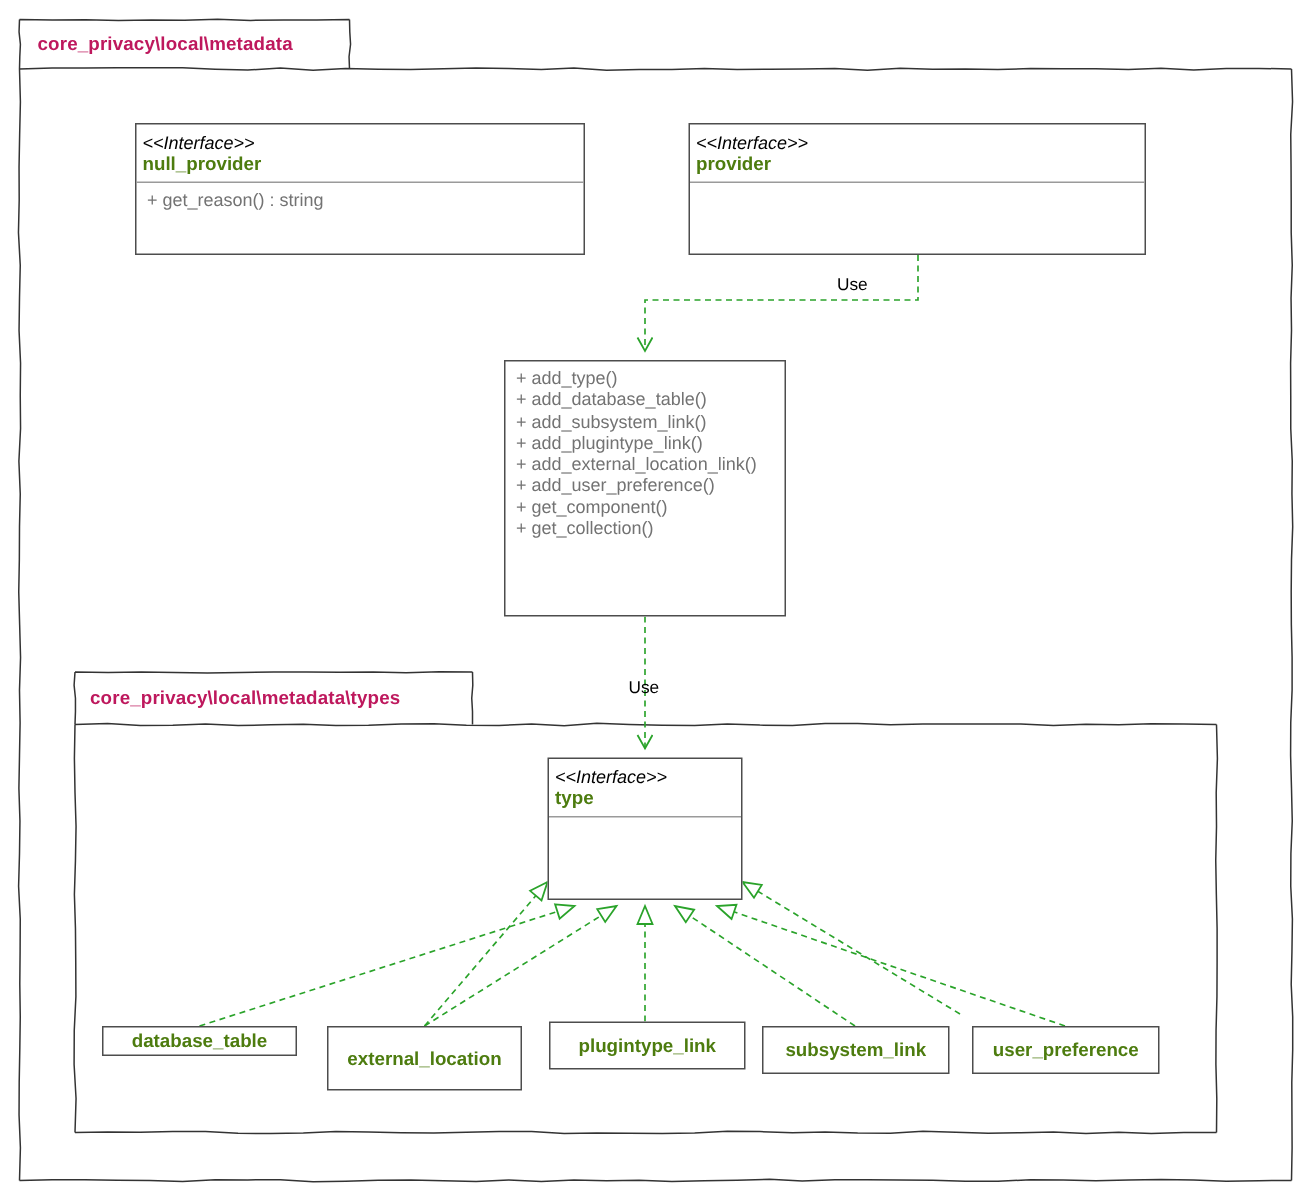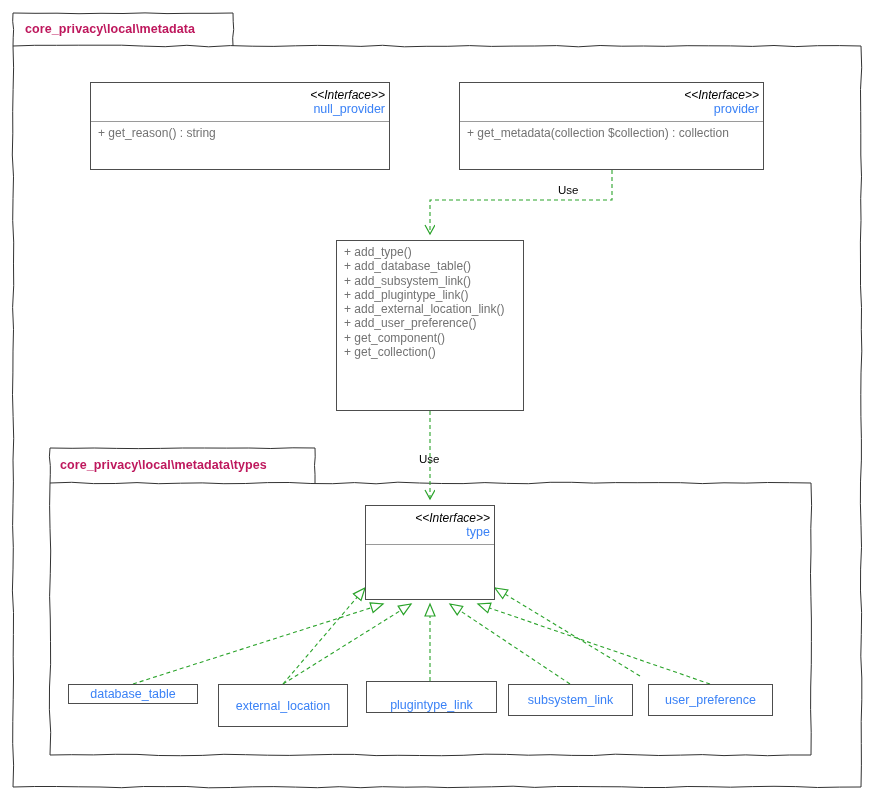--- a/index.html
+++ b/index.html
@@ -38,37 +38,37 @@
   }
   
   .uml-box {
     position: absolute;
     box-sizing: border-box;
     background: #ffffff;
     border: 1px solid #4d4d4d;
   }
   .uml-head {
     padding: 5px 4px 4px 4px;
-    text-align: right;
+    text-align: left;
     line-height: 1.2;
   }
   .uml-head.with-divider {
     border-bottom: 1px solid #9a9a9a;
   }
   .stereotype {
     display: block;
     font-style: italic;
     font-size: 12px;
     color: #000000;
   }
   .cls-name {
     display: block;
-    font-weight: normal;
+    font-weight: bold;
     font-size: 12.5px;
-    color: #3b82f6;
+    color: #4d7c0f;
   }
   .uml-members {
     padding: 4px 6px 4px 7px;
   }
   .member {
     display: block;
     font-size: 12px;
     color: #737373;
     line-height: 1.19;
     white-space: nowrap;
@@ -141,23 +141,20 @@
     <div class="uml-members">
       <span class="member">+ get_reason() : string</span>
     </div>
   </div>
 
   <div class="uml-box" id="box-provider" style="left: 459px; top: 82px; width: 305px; height: 88px;">
     <div class="uml-head with-divider">
       <span class="stereotype">&lt;&lt;Interface&gt;&gt;</span>
       <span class="cls-name">provider</span>
     </div>
-    <div class="uml-members">
-      <span class="member">+ get_metadata(collection $collection) : collection</span>
-    </div>
   </div>
 
   <div class="uml-box" id="box-collection" style="left: 336px; top: 240px; width: 188px; height: 171px;">
     <div class="uml-members">
       <span class="member">+ add_type()</span>
       <span class="member">+ add_database_table()</span>
       <span class="member">+ add_subsystem_link()</span>
       <span class="member">+ add_plugintype_link()</span>
       <span class="member">+ add_external_location_link()</span>
       <span class="member">+ add_user_preference()</span>
@@ -172,21 +169,21 @@
       <span class="cls-name">type</span>
     </div>
   </div>
 
   <div class="uml-box simple" id="box-database_table" style="left: 68px; top: 684px; width: 130px; height: 20px;">
     <span class="cls-name">database_table</span>
   </div>
   <div class="uml-box simple" id="box-external_location" style="left: 218px; top: 684px; width: 130px; height: 43px;">
     <span class="cls-name">external_location</span>
   </div>
-  <div class="uml-box simple" id="box-plugintype_link" style="left: 366px; top: 681px; width: 131px; height: 32px; align-items: flex-end;">
+  <div class="uml-box simple" id="box-plugintype_link" style="left: 366px; top: 681px; width: 131px; height: 32px;">
     <span class="cls-name">plugintype_link</span>
   </div>
   <div class="uml-box simple" id="box-subsystem_link" style="left: 508px; top: 684px; width: 125px; height: 32px;">
     <span class="cls-name">subsystem_link</span>
   </div>
   <div class="uml-box simple" id="box-user_preference" style="left: 648px; top: 684px; width: 125px; height: 32px;">
     <span class="cls-name">user_preference</span>
   </div>
 
   <div class="edge-label" id="edge-label-0" style="left: 558px; top: 184px;">Use</div>

